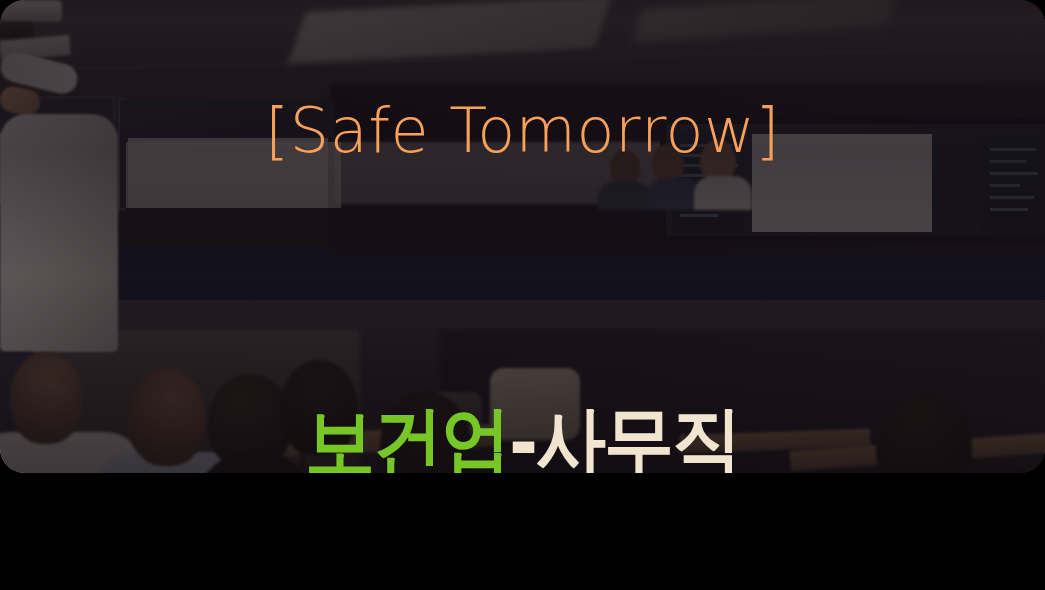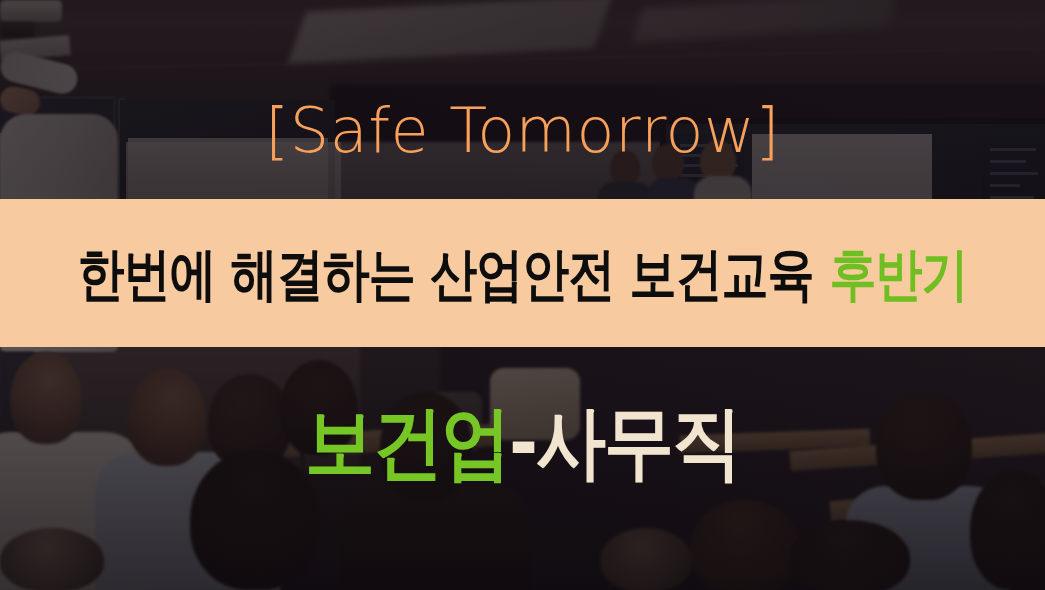--- a/index.html
+++ b/index.html
@@ -1,22 +1,23 @@
 <!DOCTYPE html>
 <html><head>
 <meta charset="utf-8">
 <style>
   html,body{margin:0;padding:0;background:#000;}
   body{font-family:"Liberation Sans","DejaVu Sans",sans-serif;}
 
   #banner{
     position:relative;
-    width:1045px;height:590px;
+    width:1045px;height:473px;
     overflow:hidden;
     background:#0f172a;
+    border-radius:25px;
   }
 
   
   .photo{position:absolute;inset:0;overflow:hidden;}
   .photo .layer{position:absolute;}
 
   
   .ceiling{left:0;top:0;width:1045px;height:120px;
     background:linear-gradient(180deg,#40373a 0%,#4a4042 18%,#3a3134 55%,#2a2427 100%);}
   .ceiling-panel{left:300px;top:4px;width:300px;height:52px;
@@ -292,23 +293,18 @@
     <div class="head h13"></div>
     <div class="head h14"></div>
     <div class="head h15"></div>
 
     <div class="wash"></div>
     <div class="wash2"></div>
   </div>
 
   <div class="title-line">[Safe Tomorrow]</div>
 
-  <div class="band">
-    <div class="band-text">
-      <span class="dark">한번에 해결하는 산업안전 보건교육</span><span class="green">후반기</span>
-    </div>
-  </div>
 
   <div class="subtitle">
     <span class="green">보건업</span><span class="cream">-사무직</span>
   </div>
 
 </div>
 
 </body></html>

